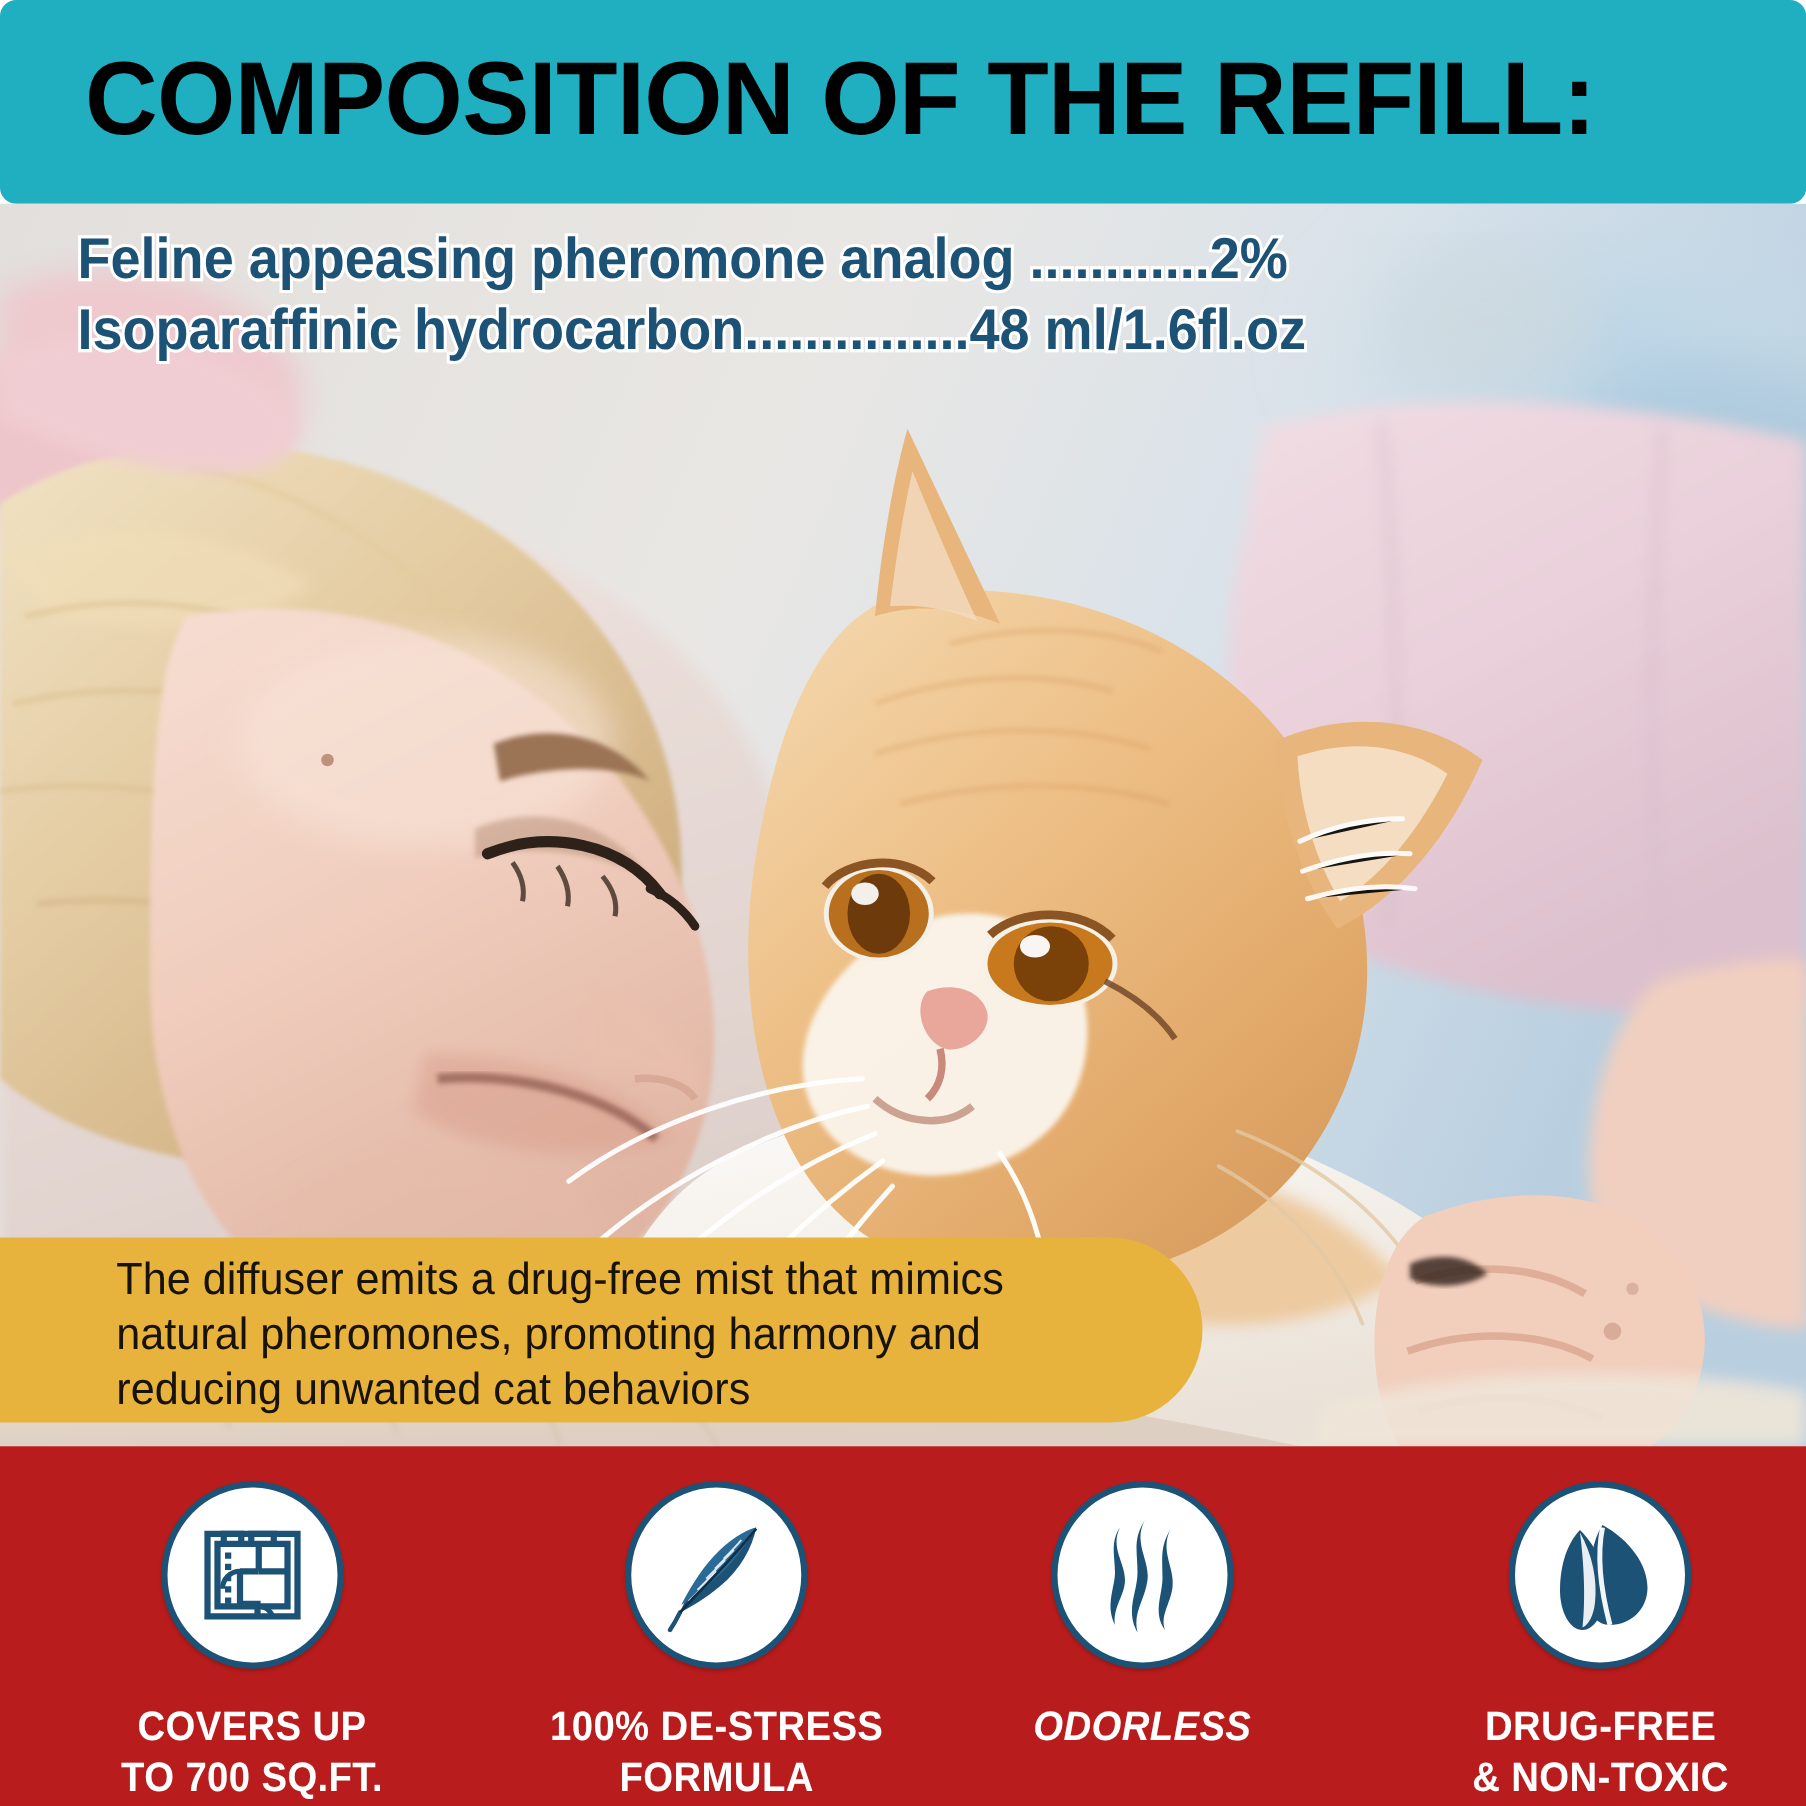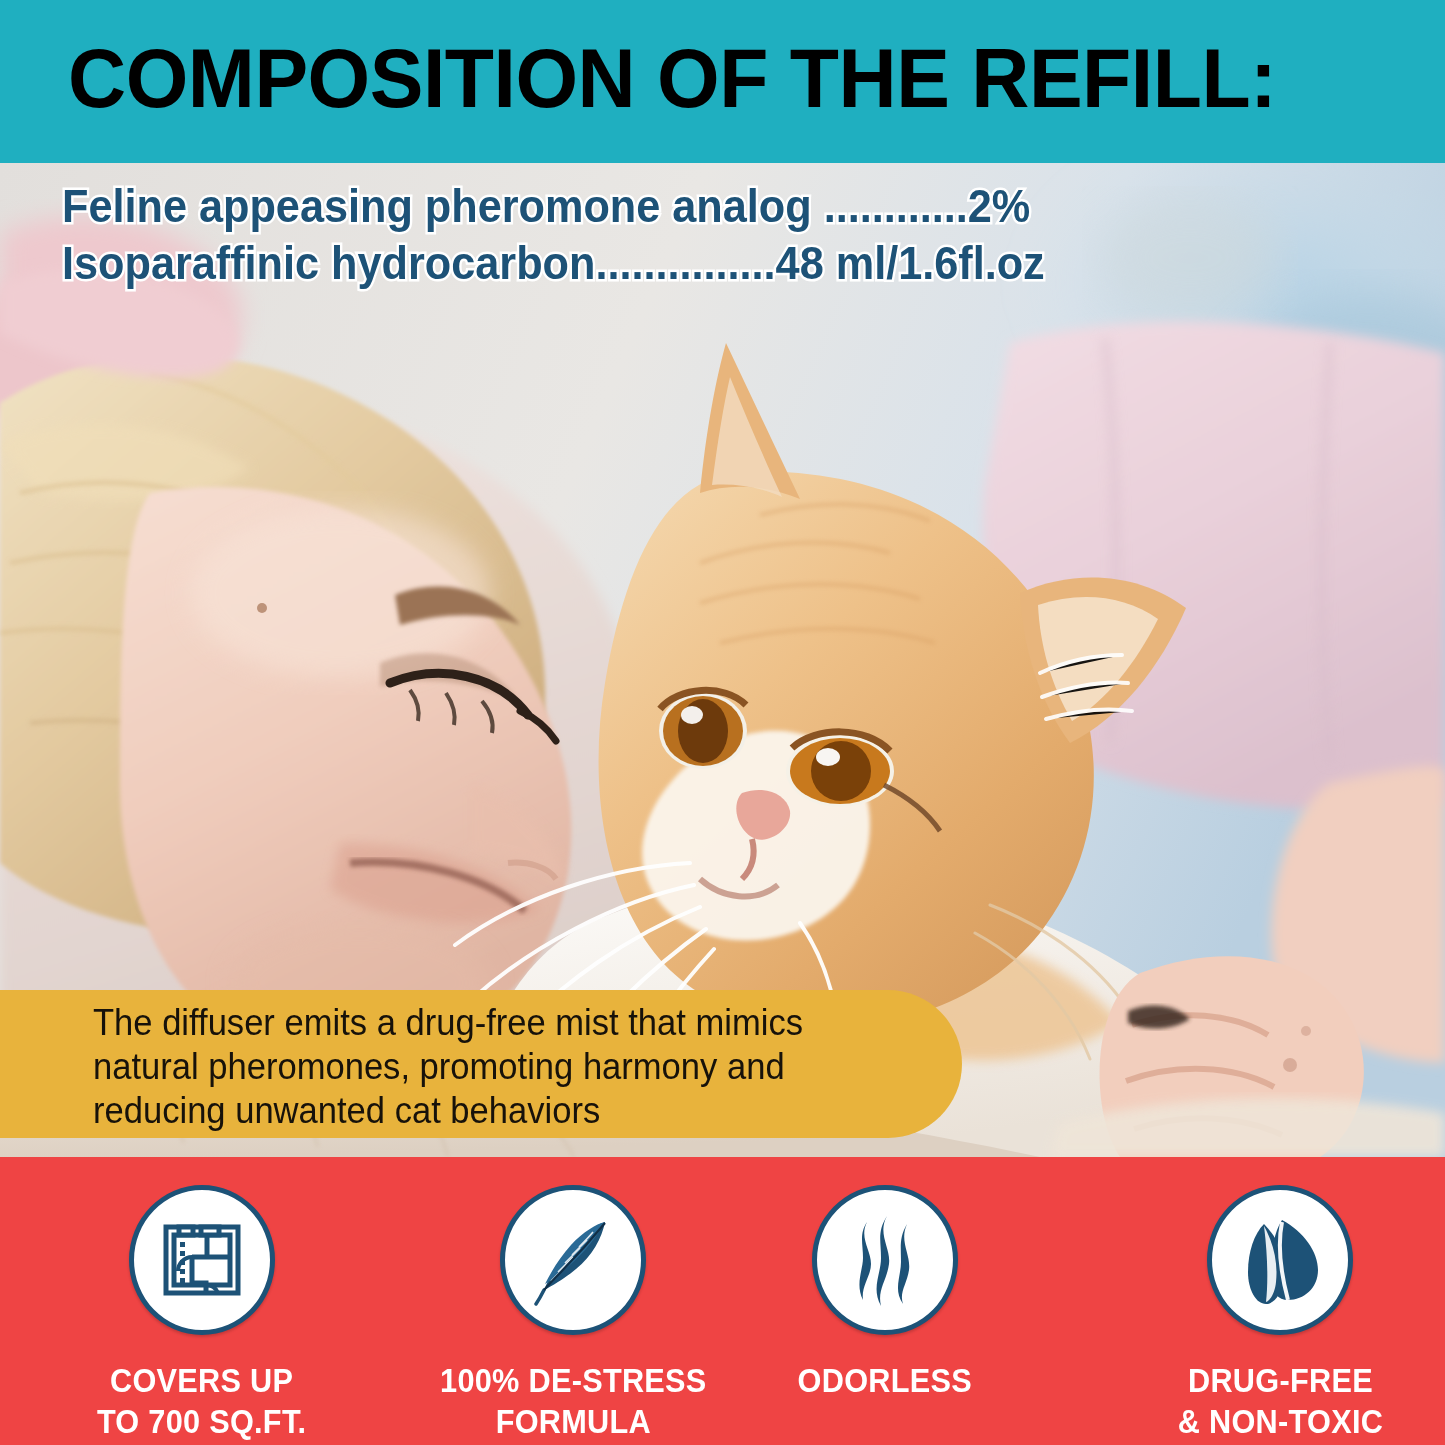--- a/index.html
+++ b/index.html
@@ -9,20 +9,21 @@
     background:#ffffff;
     overflow:hidden;
     position:relative;
   }
   #page { position:relative; width:1445px; height:1445px; overflow:hidden; background:#fff; }
 
   
   .header-band {
     position:absolute; left:0; top:0; width:1445px; height:163px;
     background:#1FAFC0;
+    border-radius:13px;
   }
   .header-title {
     position:absolute; left:68px; top:32px;
     font-family:"Liberation Sans", sans-serif;
     font-weight:bold;
     font-size:83px;
     line-height:94px;
     letter-spacing:-0.5px;
     color:#000000;
     transform:scaleX(0.97);
@@ -70,29 +71,29 @@
     line-height:44px;
     color:#17120a;
     transform:scaleX(0.96);
     transform-origin:left top;
   }
   .callout-text .line { display:block; white-space:nowrap; }
 
   
   .features {
     position:absolute; left:0; top:1157px; width:1445px; height:288px;
-    background:#ef4444;
+    background:#b91c1c;
   }
   .feature {
     position:absolute; top:0; width:360px; height:288px;
     display:flex; flex-direction:column; align-items:center;
   }
   .feature-0 { left:22px; }
   .feature-1 { left:393px; }
-  .feature-2 { left:705px; }
+  .feature-2 { left:734px;font-style:italic; }
   .feature-3 { left:1100px; }
 
   .badge {
     position:relative;
     width:146px; height:150px;
     margin-top:28px;
     border-radius:50%;
     background:#ffffff;
     border:5px solid #1d5277;
     display:flex; align-items:center; justify-content:center;

